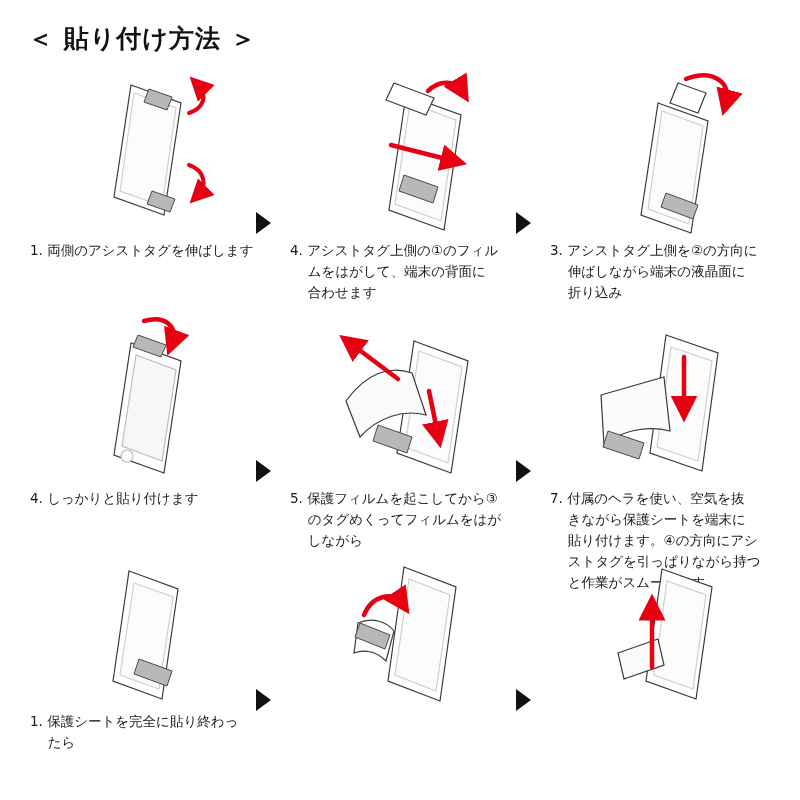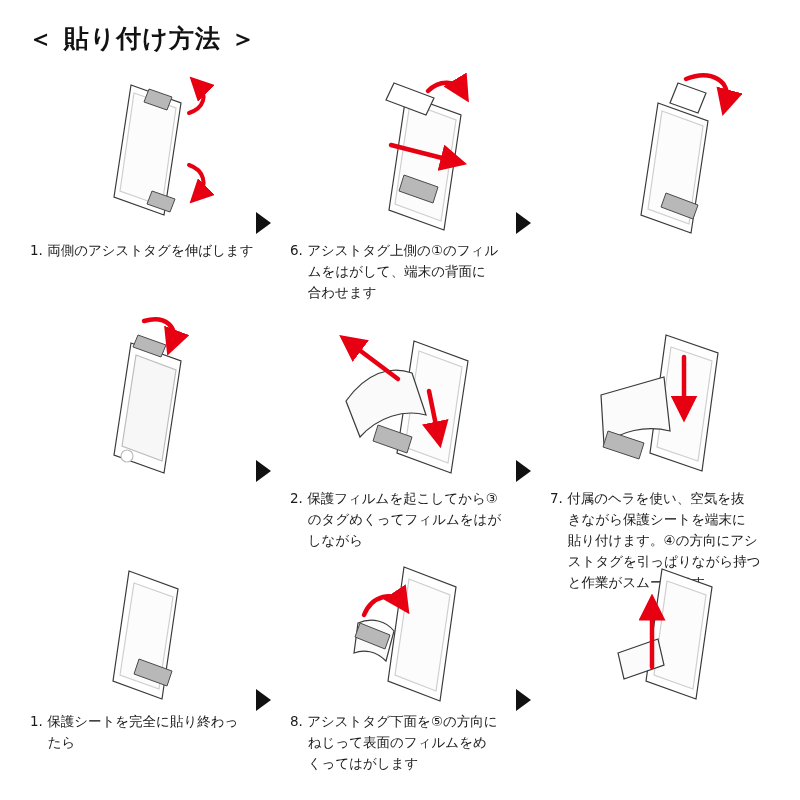--- a/index.html
+++ b/index.html
@@ -126,21 +126,21 @@
             <path d="M105,80 L168,96" marker-end="url(#a2)"></path>
             <path d="M142,26 C154,14 170,16 176,26" marker-end="url(#a2)"></path>
           </g>
           <defs>
             <marker id="a2" markerWidth="6" markerHeight="6" refX="3" refY="3" orient="auto">
               <path d="M0,0 L6,3 L0,6 z" fill="#e60012"></path>
             </marker>
           </defs>
         </svg>
       </div>
-      <div class="caption">6. アシストタグ上側の①のフィル
+      <div class="caption">4. アシストタグ上側の①のフィル
 　 ムをはがして、端末の背面に
 　 合わせます</div>
     </div>
 
     <div class="cell arrowcell">
       <div class="tri"></div>
     </div>
 
     <div class="cell">
       <div class="art">
@@ -158,20 +158,23 @@
           <g fill="none" stroke="#e60012" stroke-width="4.5" stroke-linecap="round">
             <path d="M140,14 C165,4 186,16 180,38" marker-end="url(#a3)"></path>
           </g>
           <defs>
             <marker id="a3" markerWidth="6" markerHeight="6" refX="3" refY="3" orient="auto">
               <path d="M0,0 L6,3 L0,6 z" fill="#e60012"></path>
             </marker>
           </defs>
         </svg>
       </div>
+      <div class="caption">3. アシストタグ上側を②の方向に
+　 伸ばしながら端末の液晶面に
+　 折り込み</div>
     </div>
 
     <div class="cell">
       <div class="art">
         <svg width="230" height="175" viewBox="0 0 230 175">
           <g stroke="#3a3a3a" fill="#ffffff" stroke-width="1.2">
             <polygon points="105,30 155,48 138,160 88,142"></polygon>
             <polygon points="110,42 150,57 136,148 96,133" fill="#f7f7f7" stroke="#bdbdbd"></polygon>
             <circle cx="101" cy="143" r="6" fill="#ffffff" stroke="#bdbdbd"></circle>
           </g>
@@ -181,20 +184,21 @@
           <g fill="none" stroke="#e60012" stroke-width="4.5" stroke-linecap="round">
             <path d="M118,8 C140,2 152,14 146,30" marker-end="url(#a4)"></path>
           </g>
           <defs>
             <marker id="a4" markerWidth="6" markerHeight="6" refX="3" refY="3" orient="auto">
               <path d="M0,0 L6,3 L0,6 z" fill="#e60012"></path>
             </marker>
           </defs>
         </svg>
       </div>
+      <div class="caption">4. しっかりと貼り付けます</div>
     </div>
 
     <div class="cell arrowcell">
       <div class="tri"></div>
     </div>
 
     <div class="cell">
       <div class="art">
         <svg width="230" height="175" viewBox="0 0 230 175">
           <g stroke="#3a3a3a" fill="#ffffff" stroke-width="1.2">
@@ -211,21 +215,21 @@
             <path d="M112,66 L64,30" marker-end="url(#a5)"></path>
             <path d="M143,78 L152,122" marker-end="url(#a5)"></path>
           </g>
           <defs>
             <marker id="a5" markerWidth="6" markerHeight="6" refX="3" refY="3" orient="auto">
               <path d="M0,0 L6,3 L0,6 z" fill="#e60012"></path>
             </marker>
           </defs>
         </svg>
       </div>
-      <div class="caption">2. 保護フィルムを起こしてから③
+      <div class="caption">5. 保護フィルムを起こしてから③
 　 のタグめくってフィルムをはが
 　 しながら</div>
     </div>
 
     <div class="cell arrowcell">
       <div class="tri"></div>
     </div>
 
     <div class="cell">
       <div class="art">
@@ -293,23 +297,20 @@
           <g fill="none" stroke="#e60012" stroke-width="4.5" stroke-linecap="round">
             <path d="M78,54 C86,34 108,30 116,42" marker-end="url(#a8)"></path>
           </g>
           <defs>
             <marker id="a8" markerWidth="6" markerHeight="6" refX="3" refY="3" orient="auto">
               <path d="M0,0 L6,3 L0,6 z" fill="#e60012"></path>
             </marker>
           </defs>
         </svg>
       </div>
-      <div class="caption">8. アシストタグ下面を⑤の方向に
-　 ねじって表面のフィルムをめ
-　 くってはがします</div>
     </div>
 
     <div class="cell arrowcell">
       <div class="tri"></div>
     </div>
 
     <div class="cell">
       <div class="art short">
         <svg width="230" height="150" viewBox="0 0 230 150">
           <g stroke="#3a3a3a" fill="#ffffff" stroke-width="1.2">

